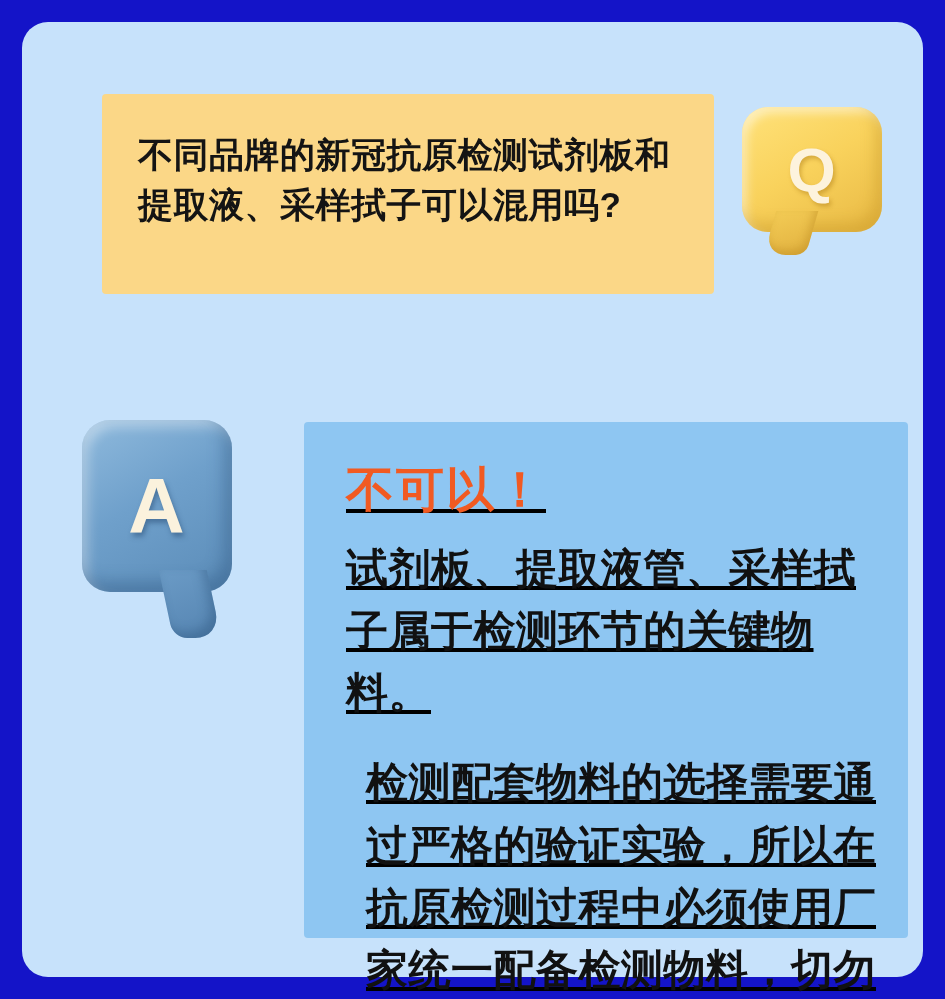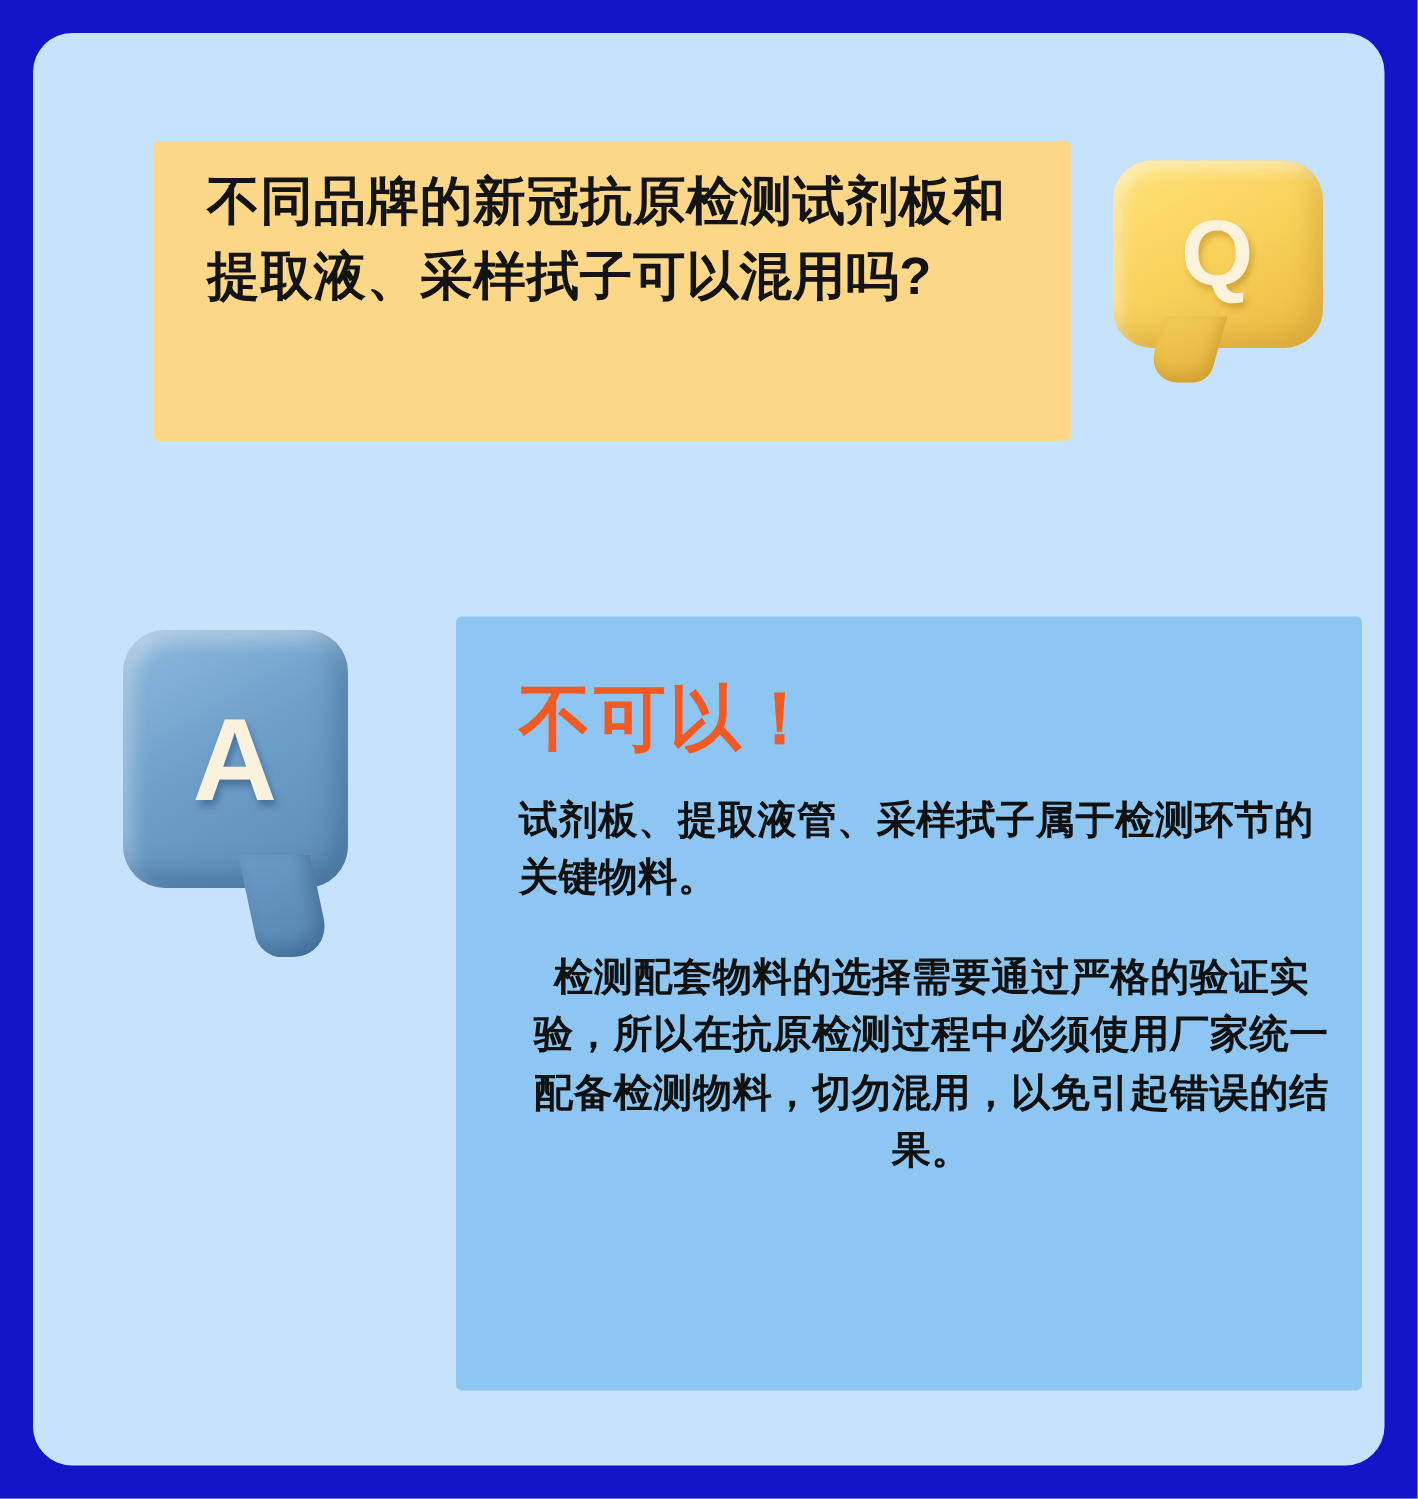--- a/index.html
+++ b/index.html
@@ -26,21 +26,21 @@
   
   .question-card {
     position: absolute;
     left: 80px;
     top: 72px;
     width: 612px;
     min-height: 200px;
     background: #fbd787;
     border-radius: 4px;
     box-sizing: border-box;
-    padding: 16px 34px 26px 36px;
+    padding: 36px 34px 26px 36px;
   }
   .question-text {
     font-size: 35px;
     line-height: 1.42;
     font-weight: bold;
     color: #141414;
     letter-spacing: 0.5px;
   }
 
   
@@ -119,37 +119,38 @@
     width: 150px;
     height: 172px;
     font-size: 78px;
     color: #fbf2dd;
     text-shadow: 2px 4px 5px rgba(40,75,115,0.5);
   }
 
   .answer-card {
     position: absolute;
     left: 282px;
-    top: 389px;
+    top: 400px;
     width: 604px;
     height: 516px;
     background: #8ec6f2;
     border-radius: 4px;
     box-sizing: border-box;
     padding: 36px 12px 24px 42px;
+    text-decoration: underline;
   }
   .answer-head {
     font-size: 48px;
     font-weight: bold;
     color: #f15a22;
     letter-spacing: 2px;
     margin: 0 0 16px 0;
   }
   .answer-para {
-    font-size: 26px;
+    font-size: 42px;
     line-height: 1.48;
     font-weight: bold;
     color: #111111;
     margin: 0 0 28px 0;
     letter-spacing: 0.5px;
   }
   .answer-para:last-child { margin-bottom: 0; text-align: center; }
 </style>
 </head>
 <body>

